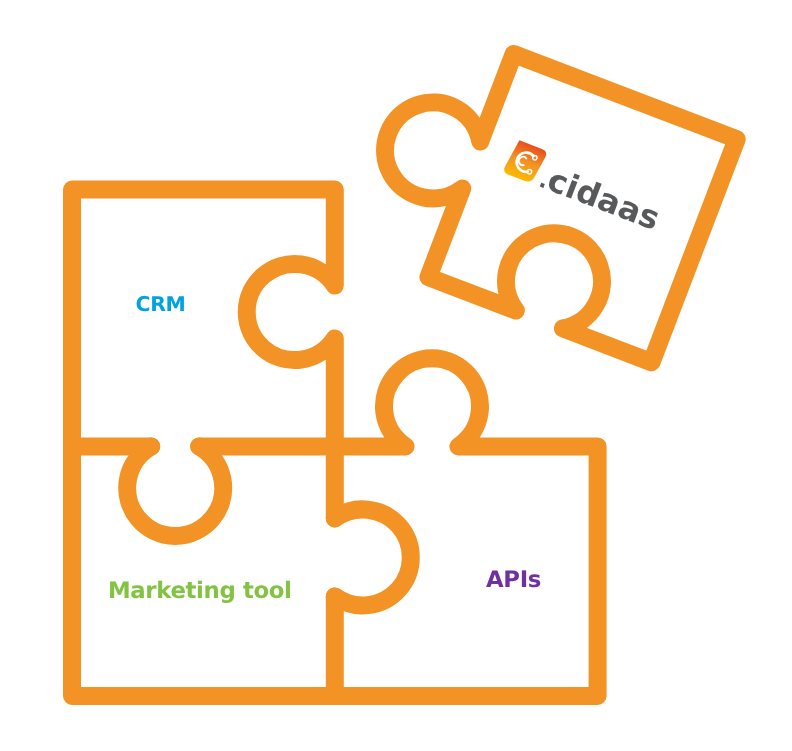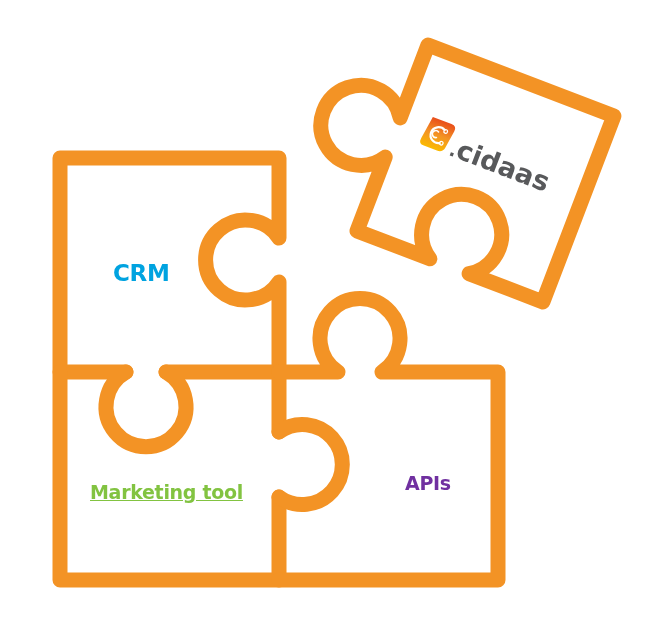--- a/index.html
+++ b/index.html
@@ -1,20 +1,20 @@
 <!DOCTYPE html>
 <html><head>
 <meta charset="utf-8">
 <style>
   html, body { margin: 0; padding: 0; background: #ffffff; }
   body { width: 660px; height: 626px; position: relative; overflow: hidden; font-family: "DejaVu Sans", "Liberation Sans", sans-serif; }
   #stage { position: absolute; left: 0; top: 0; width: 660px; height: 626px; }
   .piece-label { position: absolute; font-weight: bold; white-space: nowrap; letter-spacing: -0.3px; }
-  #label-crm { left: 113px; top: 260px; font-size: 23px; }
-  #label-marketing { left: 90px; top: 481px; font-size: 19px; text-decoration: underline; }
+  #label-crm { left: 113px; top: 244px; font-size: 17px; }
+  #label-marketing { left: 90px; top: 481px; font-size: 19px; }
   #label-apis { left: 405px; top: 472px; font-size: 19px; }
   .brand-text { font-family: "DejaVu Sans", sans-serif; font-weight: bold; }
 </style>
 </head>
 <body>
 
 <div id="stage">
   <svg width="660" height="626" viewBox="0 0 660 626" xmlns="http://www.w3.org/2000/svg">
     <g fill="none" stroke="#F39325" stroke-width="15" stroke-linejoin="round" stroke-linecap="round">
 

